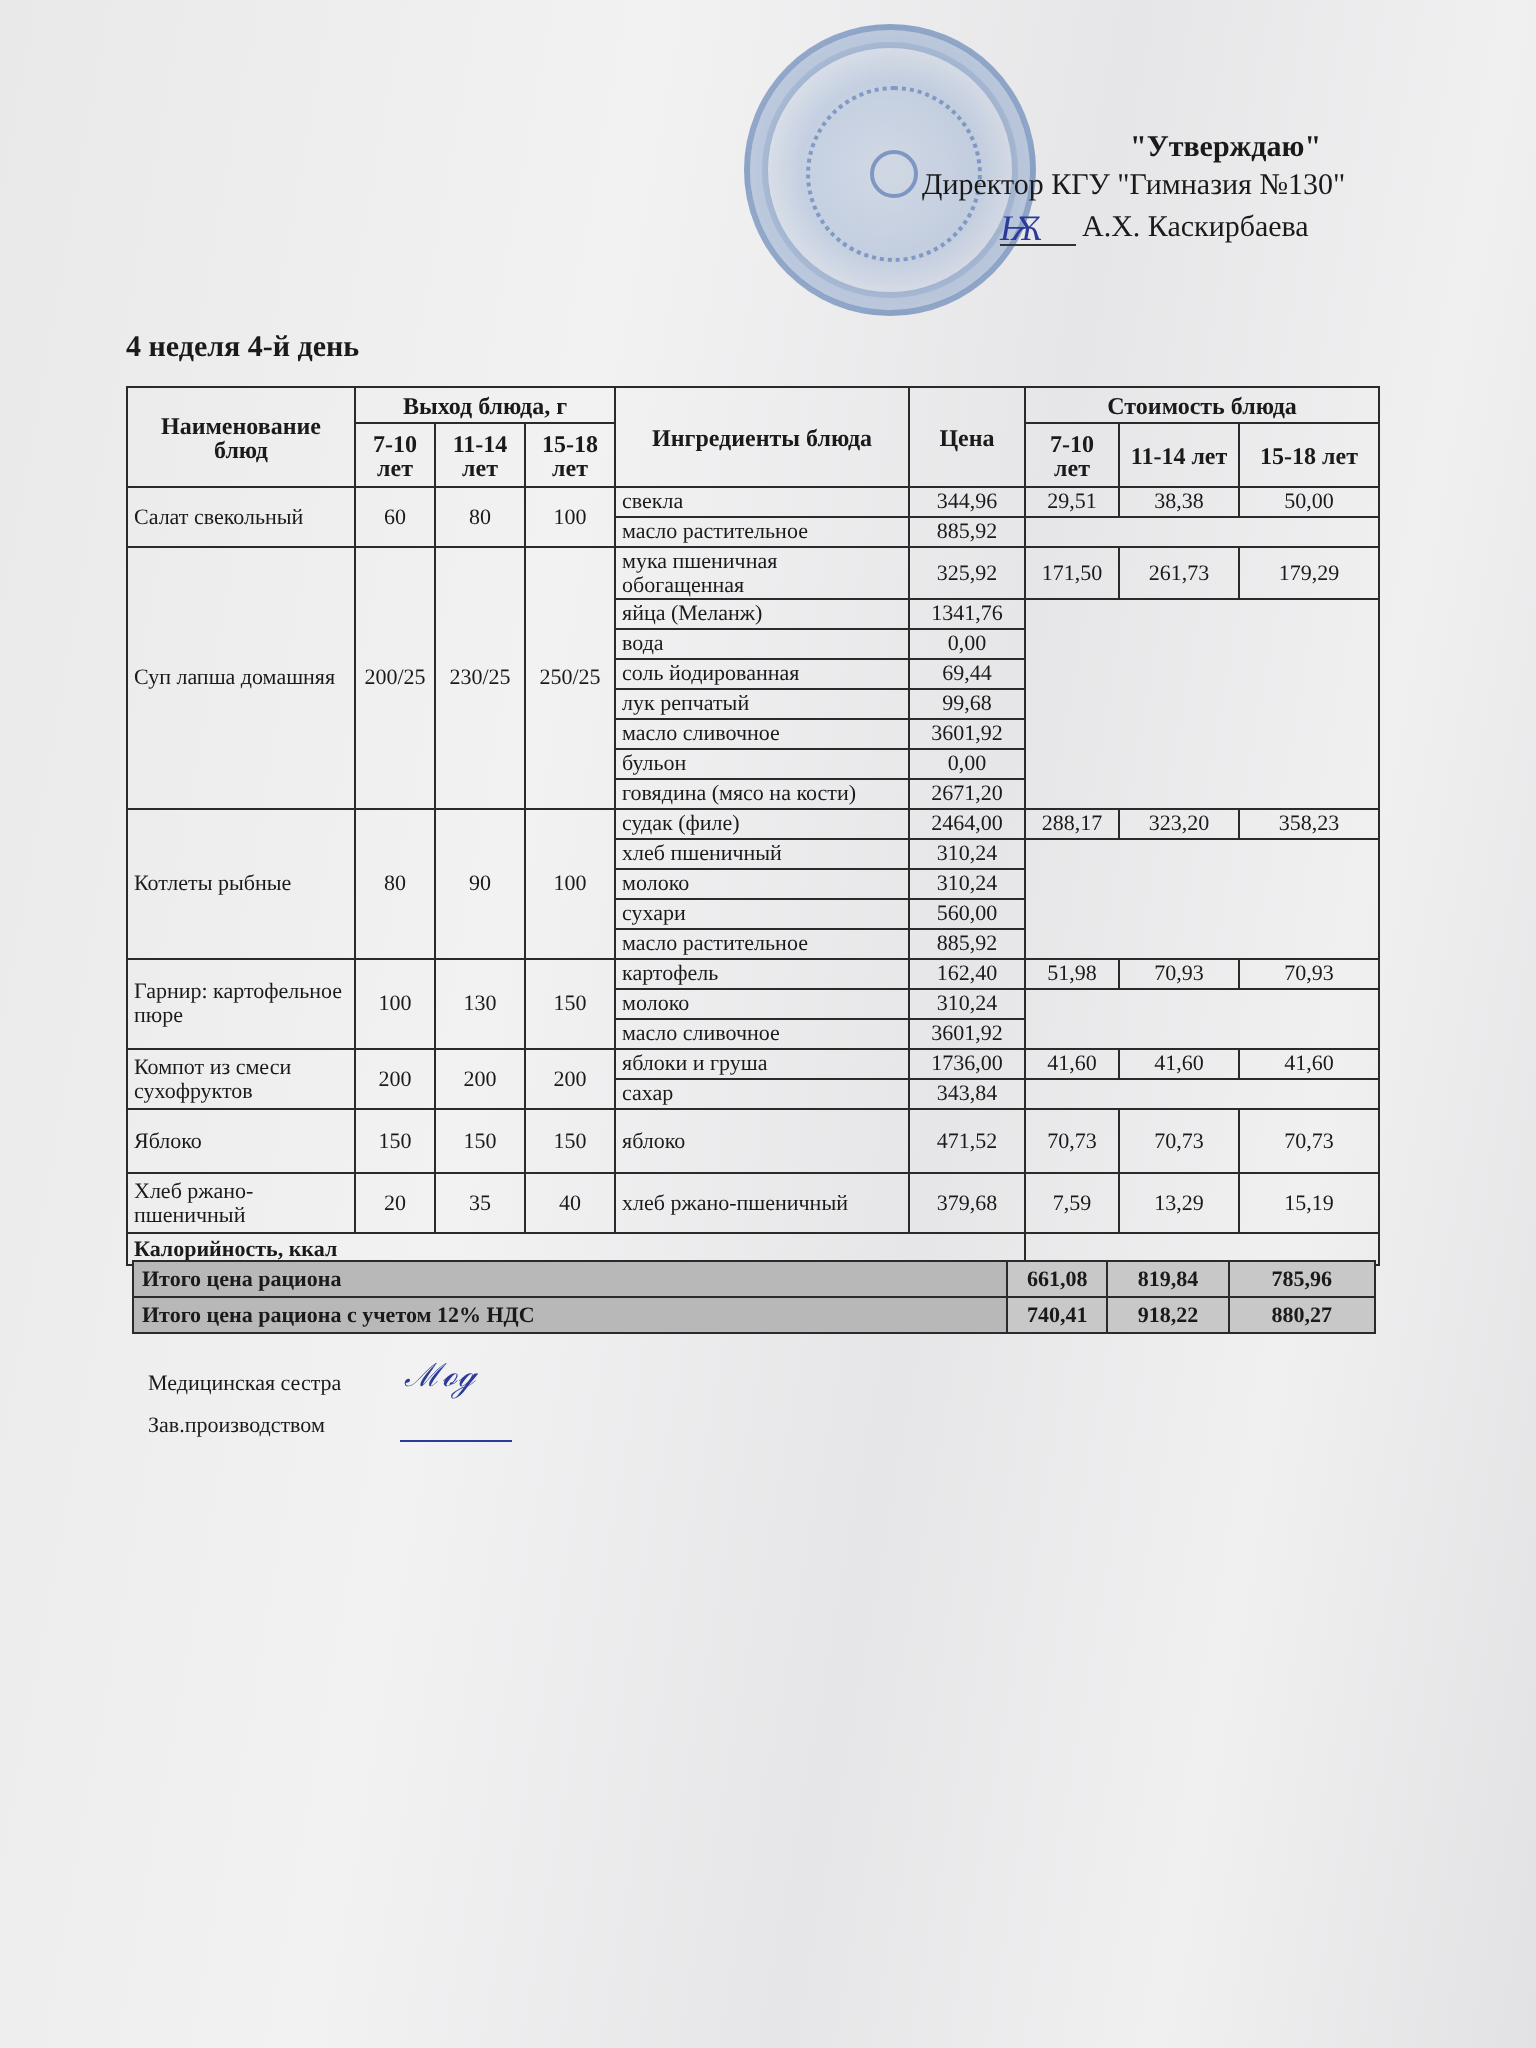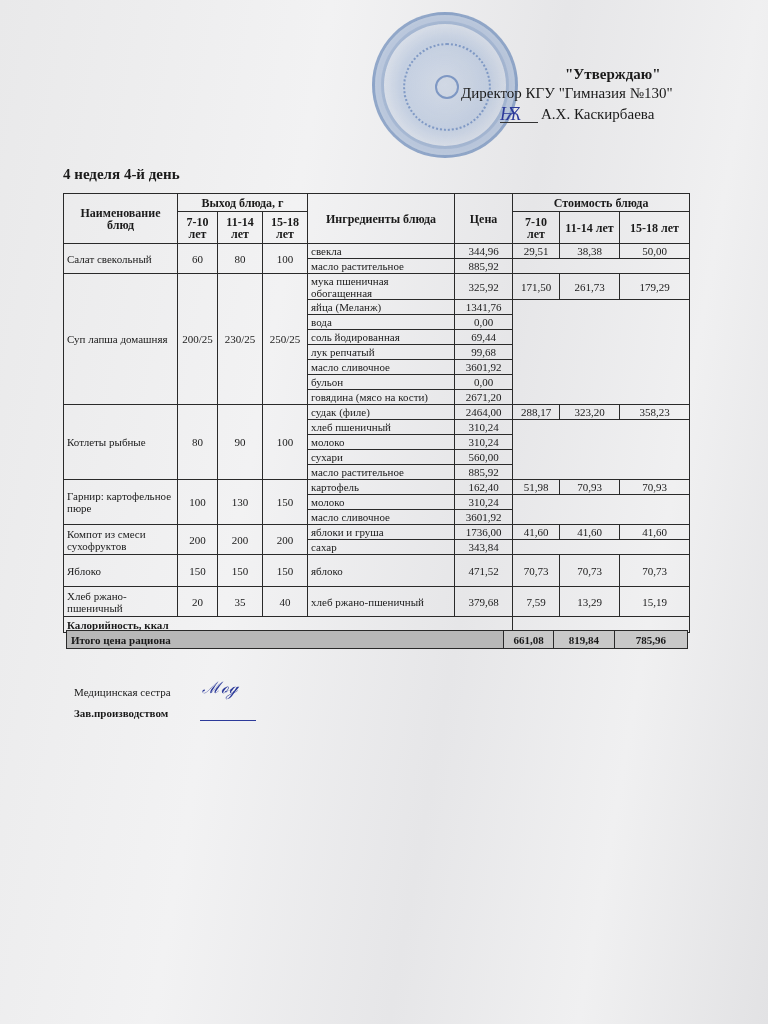--- a/index.html
+++ b/index.html
@@ -48,21 +48,21 @@
   table.totals {
     position: absolute; left: 66px; top: 630px; width: 622px;
     border-collapse: collapse; font-size: 11px; table-layout: fixed;
   }
   table.totals td { border: 1px solid #2a2a2a; padding: 1px 4px; height: 15px; }
   table.totals .lbl { background: #b8b8b8; font-weight: bold; }
   table.totals .val { background: #c8c8c8; font-weight: bold; text-align: center; }
 
   .signoff { position: absolute; left: 74px; font-size: 11px; }
   .signoff.s1 { top: 686px; }
-  .signoff.s2 { top: 707px; font-weight: bold; }
+  .signoff.s2 { top: 707px; }
   .scribble { position: absolute; color: #2c3a9a; font-style: italic; font-size: 16px; }
 </style>
 </head>
 <body>
 
 <div class="page">
 
   <div class="stamp">
     <div class="inner"></div>
     <div class="center"></div>
@@ -271,20 +271,26 @@
       <col style="width:58px">
       <col style="width:70px">
     </colgroup>
     <tbody>
         <tr>
       <td class="lbl">Итого цена рациона</td>
       <td class="val">661,08</td>
       <td class="val">819,84</td>
       <td class="val">785,96</td>
     </tr>
+    <tr>
+      <td class="lbl">Итого цена рациона с учетом 12% НДС</td>
+      <td class="val">740,41</td>
+      <td class="val">918,22</td>
+      <td class="val">880,27</td>
+    </tr>
   </tbody>
     </table>
 
   <div class="signoff s1">Медицинская сестра</div>
   <div class="signoff s2">Зав.производством</div>
   <div class="scribble" style="left:202px; top:676px;">ℳℴℊ</div>
   <div class="scribble" style="left:200px; top:700px; border-bottom:1px solid #2c3a9a; width:56px; height:20px;"></div>
   <div class="scribble" style="left:500px; top:104px; font-size:18px;">Ѭ</div>
 </div>
 

